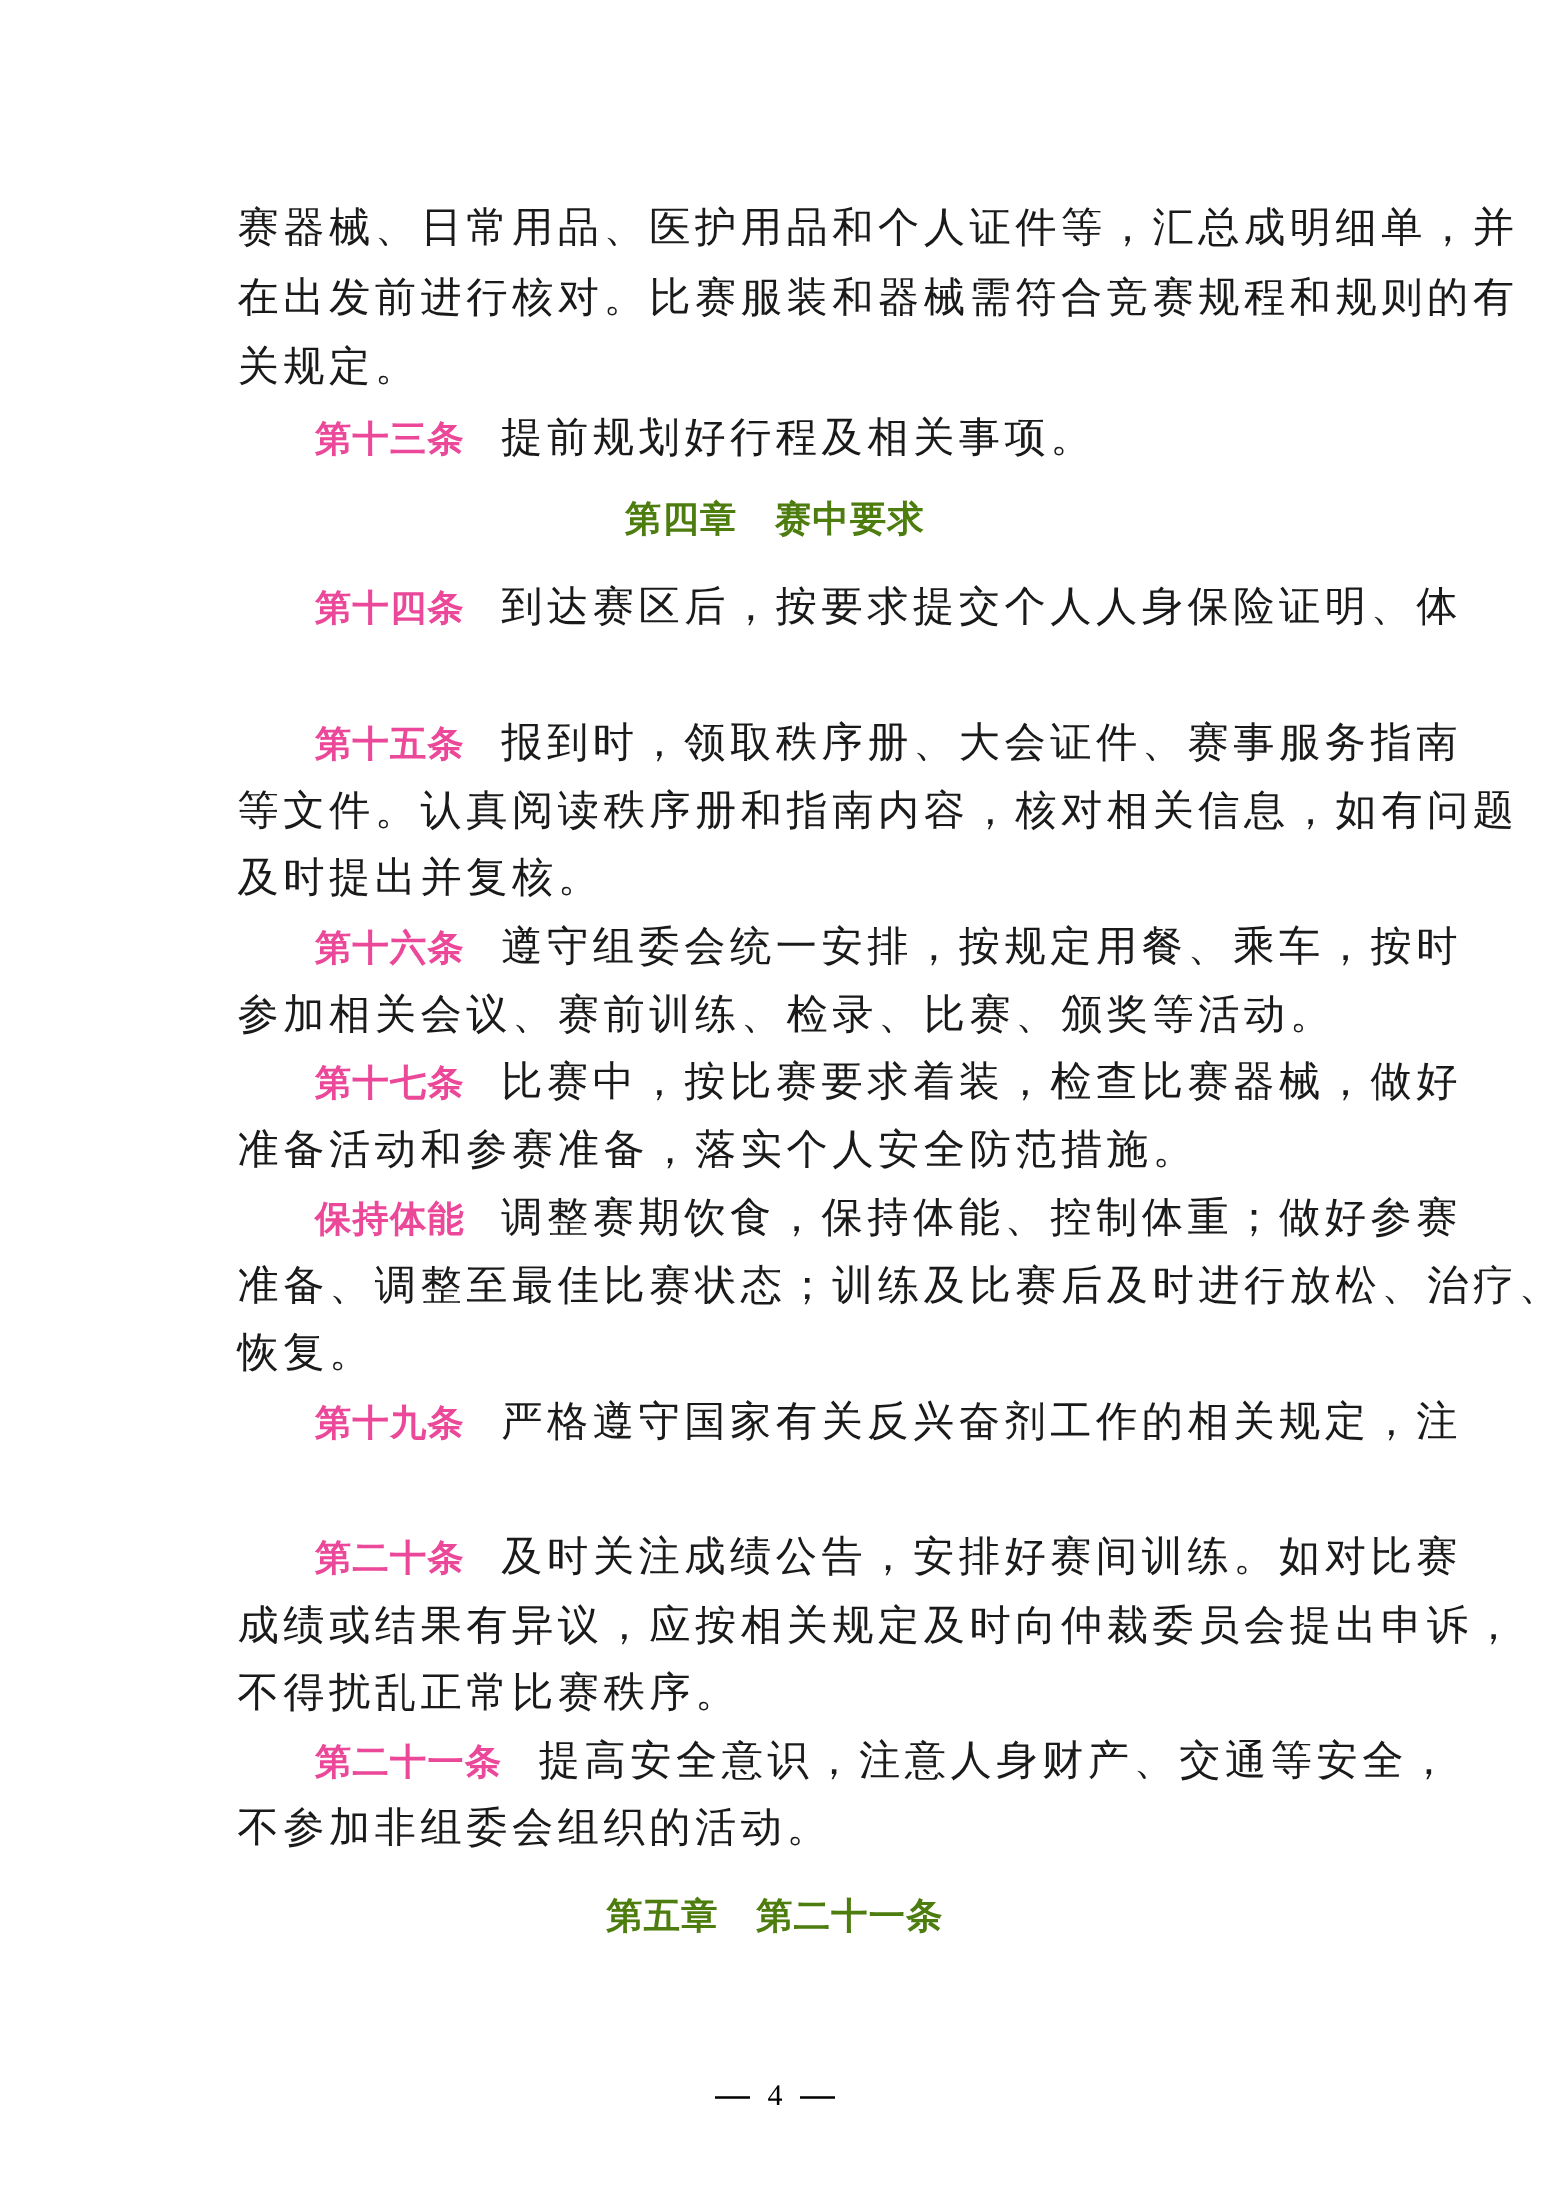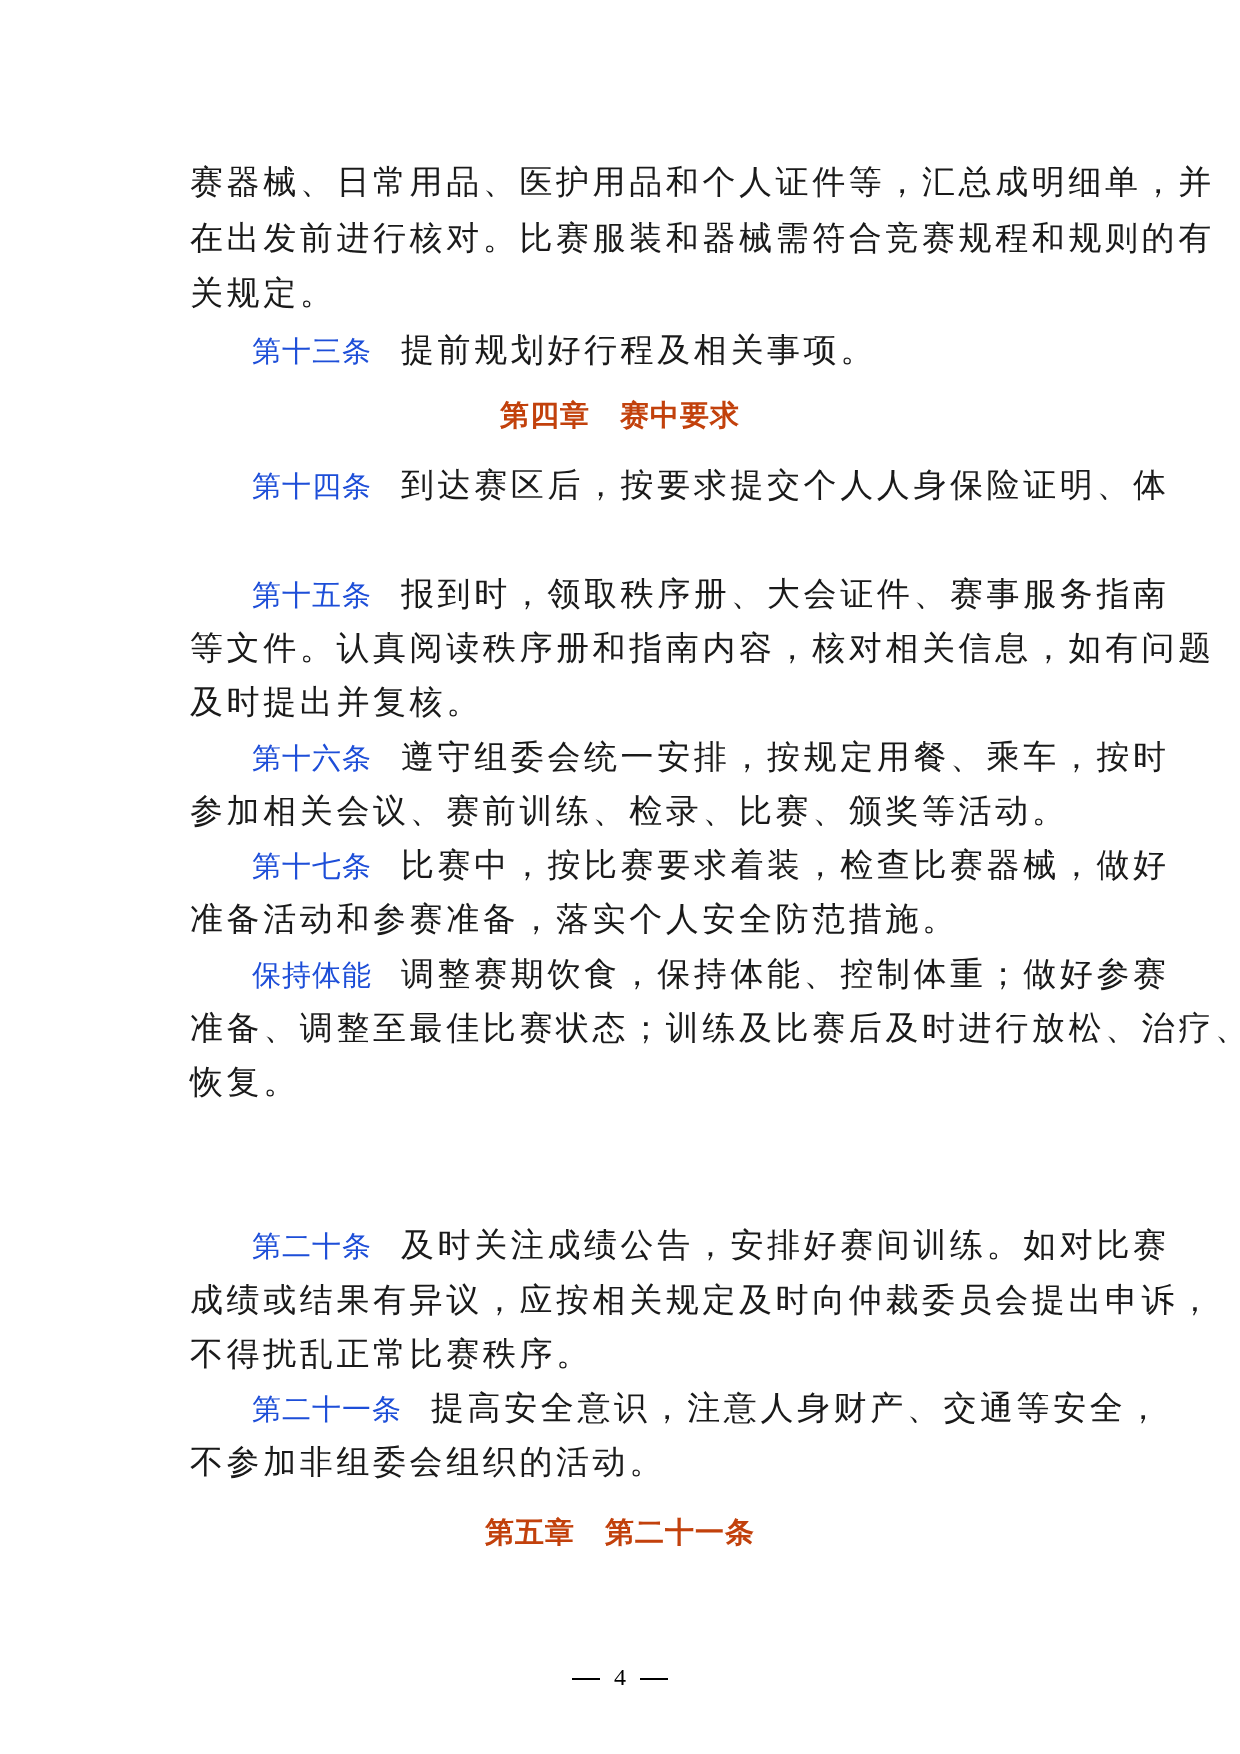--- a/index.html
+++ b/index.html
@@ -13,38 +13,38 @@
       line-height: 40px;
       font-family: "DejaVu Serif", "Liberation Serif", serif;
       font-size: 33px;
       letter-spacing: 3.6px;
       white-space: nowrap;
       color: #1a1a1a;
     }
     .line.indent { left: 252px; }
     .art-label {
       font-family: "DejaVu Sans", "Liberation Sans", sans-serif;
-      font-weight: normal;
+      font-weight: bold;
       font-size: 29px;
       letter-spacing: 1px;
-      color: #1d4ed8;
+      color: #ec4899;
       margin-right: 29px;
     }
     .chapter {
       position: absolute;
       left: 0;
       width: 1240px;
       text-align: center;
       height: 40px;
       line-height: 40px;
       font-family: "DejaVu Sans", "Liberation Sans", sans-serif;
       font-weight: bold;
       font-size: 29px;
       letter-spacing: 1px;
-      color: #c2410c;
+      color: #4d7c0f;
       white-space: nowrap;
     }
     .chapter .gap { display: inline-block; width: 30px; }
     .page-number {
       position: absolute;
       left: 0;
       width: 1240px;
       top: 1662px;
       height: 30px;
       line-height: 30px;
@@ -91,20 +91,23 @@
     <span class="art-label">第十七条</span><span>比赛中，按比赛要求着装，检查比赛器械，做好</span>
   </div>
   <div class="line" style="top:899px">准备活动和参赛准备，落实个人安全防范措施。</div>
 
   <div class="line indent" style="top:954px">
     <span class="art-label">保持体能</span><span>调整赛期饮食，保持体能、控制体重；做好参赛</span>
   </div>
   <div class="line" style="top:1008px">准备、调整至最佳比赛状态；训练及比赛后及时进行放松、治疗、</div>
   <div class="line" style="top:1062px">恢复。</div>
 
+  <div class="line indent" style="top:1117px">
+    <span class="art-label">第十九条</span><span>严格遵守国家有关反兴奋剂工作的相关规定，注</span>
+  </div>
 
   <div class="line indent" style="top:1225px">
     <span class="art-label">第二十条</span><span>及时关注成绩公告，安排好赛间训练。如对比赛</span>
   </div>
   <div class="line" style="top:1280px">成绩或结果有异议，应按相关规定及时向仲裁委员会提出申诉，</div>
   <div class="line" style="top:1334px">不得扰乱正常比赛秩序。</div>
 
   <div class="line indent" style="top:1388px">
     <span class="art-label">第二十一条</span><span>提高安全意识，注意人身财产、交通等安全，</span>
   </div>

